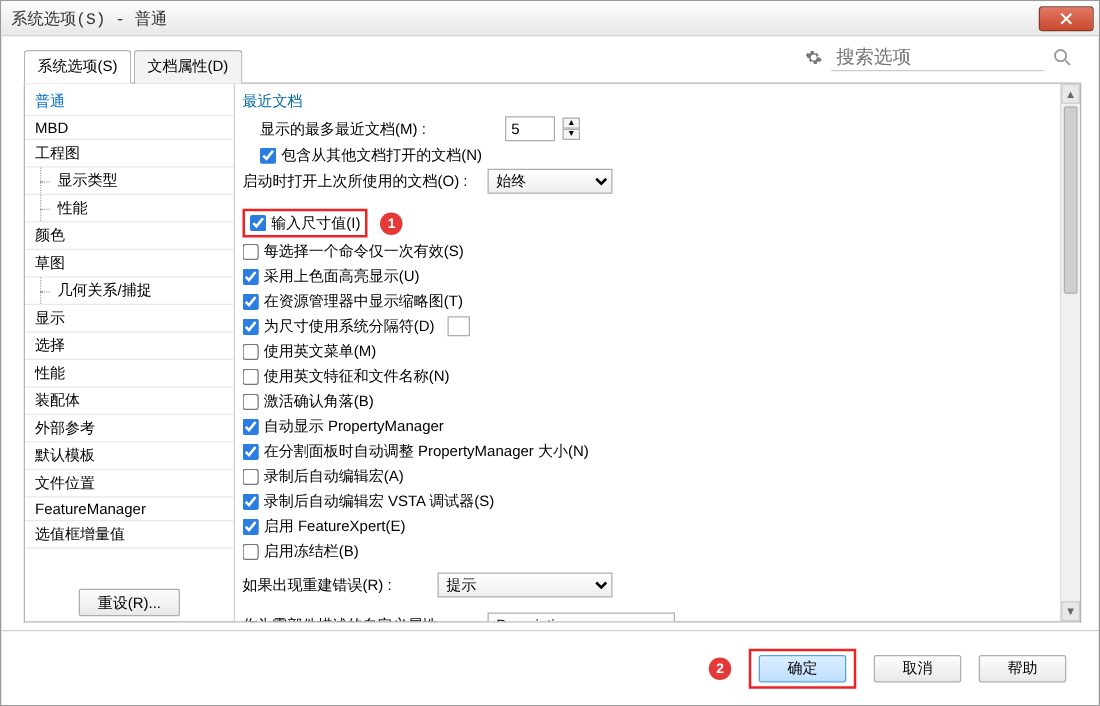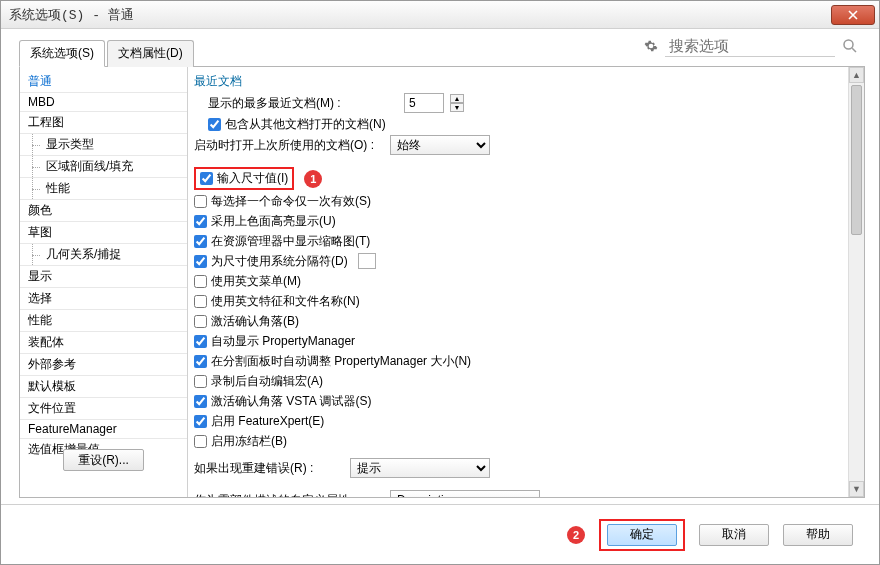--- a/index.html
+++ b/index.html
@@ -17,21 +17,21 @@
 .tab { padding: 4px 10px; border: 1px solid #b5b5b5; border-bottom: none; background: #f3f3f3; margin-right: 2px; border-radius: 3px 3px 0 0; cursor: pointer; position: relative; top: 1px; }
 .tab.active { background: #fff; border-bottom: 1px solid #fff; }
 .content-wrap { display: flex; height: calc(100% - 36px); border: 1px solid #b5b5b5; border-top: none; }
 .sidebar { width: 168px; border-right: 1px solid #d0d0d0; overflow: hidden; position: relative; padding: 2px 0; }
 .tree { list-style: none; padding: 2px 0; overflow-y: auto; height: calc(100% - 38px); }
 .tree li { padding: 2px 4px 2px 8px; white-space: nowrap; cursor: pointer; border-bottom: 1px solid #e8e8e8; }
 .tree li.selected { color: #0a6ed1; }
 .tree li.child { padding-left: 26px; position: relative; }
 .tree li.child::before { content: ""; position: absolute; left: 12px; top: 0; bottom: 0; border-left: 1px dotted #aaa; }
 .tree li.child::after { content: ""; position: absolute; left: 12px; top: 50%; width: 8px; border-top: 1px dotted #aaa; }
-.reset-row { position: absolute; bottom: 22px; left: 0; right: 0; text-align: center; padding: 4px; }
+.reset-row { position: absolute; bottom: 0; left: 0; right: 0; text-align: center; padding: 4px; }
 .btn { height: 22px; padding: 0 14px; border: 1px solid #adadad; background: linear-gradient(#fdfdfd,#e9e9e9); border-radius: 2px; font-size: 12px; cursor: pointer; }
 .main { flex: 1; position: relative; overflow: hidden; }
 .main-scroll { position: absolute; inset: 0; padding: 4px 4px 4px 6px; overflow: hidden; }
 .scrollbar-v { position: absolute; top: 0; right: 0; bottom: 0; width: 16px; background: #f0f0f0; border-left: 1px solid #ddd; }
 .scroll-btn { height: 16px; background: #e8e8e8; border: 1px solid #ccc; display: flex; align-items: center; justify-content: center; color: #666; font-size: 9px; }
 .scroll-thumb { position: absolute; left: 2px; right: 2px; top: 18px; height: 150px; background: #cfcfcf; border: 1px solid #b0b0b0; border-radius: 2px; }
 .group-title { padding: 2px 0; color: #0369a1; }
 .row { display: flex; align-items: center; gap: 6px; padding: 1px 0; min-height: 20px; }
 .row label { display: flex; align-items: center; gap: 4px; cursor: pointer; }
 .row input[type=checkbox] { width: 13px; height: 13px; accent-color: #2b7de1; }
@@ -86,21 +86,20 @@
     </div>
 
     <div class="content-wrap">
 
       <div class="sidebar">
         <ul class="tree">
           <li class="selected">普通</li>
           <li>MBD</li>
           <li>工程图</li>
           <li class="child">显示类型</li>
-          <li class="child">区域剖面线/填充</li>
           <li class="child">性能</li>
           <li>颜色</li>
           <li>草图</li>
           <li class="child">几何关系/捕捉</li>
           <li>显示</li>
           <li>选择</li>
           <li>性能</li>
           <li>装配体</li>
           <li>外部参考</li>
           <li>默认模板</li>
@@ -205,21 +204,21 @@
             </div>
           <div class="row">
               <label>
                 <input type="checkbox" style="">
                 <span>录制后自动编辑宏(A)</span>
               </label>
             </div>
           <div class="row">
               <label>
                 <input type="checkbox" checked="" style="">
-                <span>激活确认角落 VSTA 调试器(S)</span>
+                <span>录制后自动编辑宏 VSTA 调试器(S)</span>
               </label>
             </div>
           <div class="row">
               <label>
                 <input type="checkbox" checked="" style="">
                 <span>启用 FeatureXpert(E)</span>
               </label>
             </div>
           <div class="row">
               <label>

